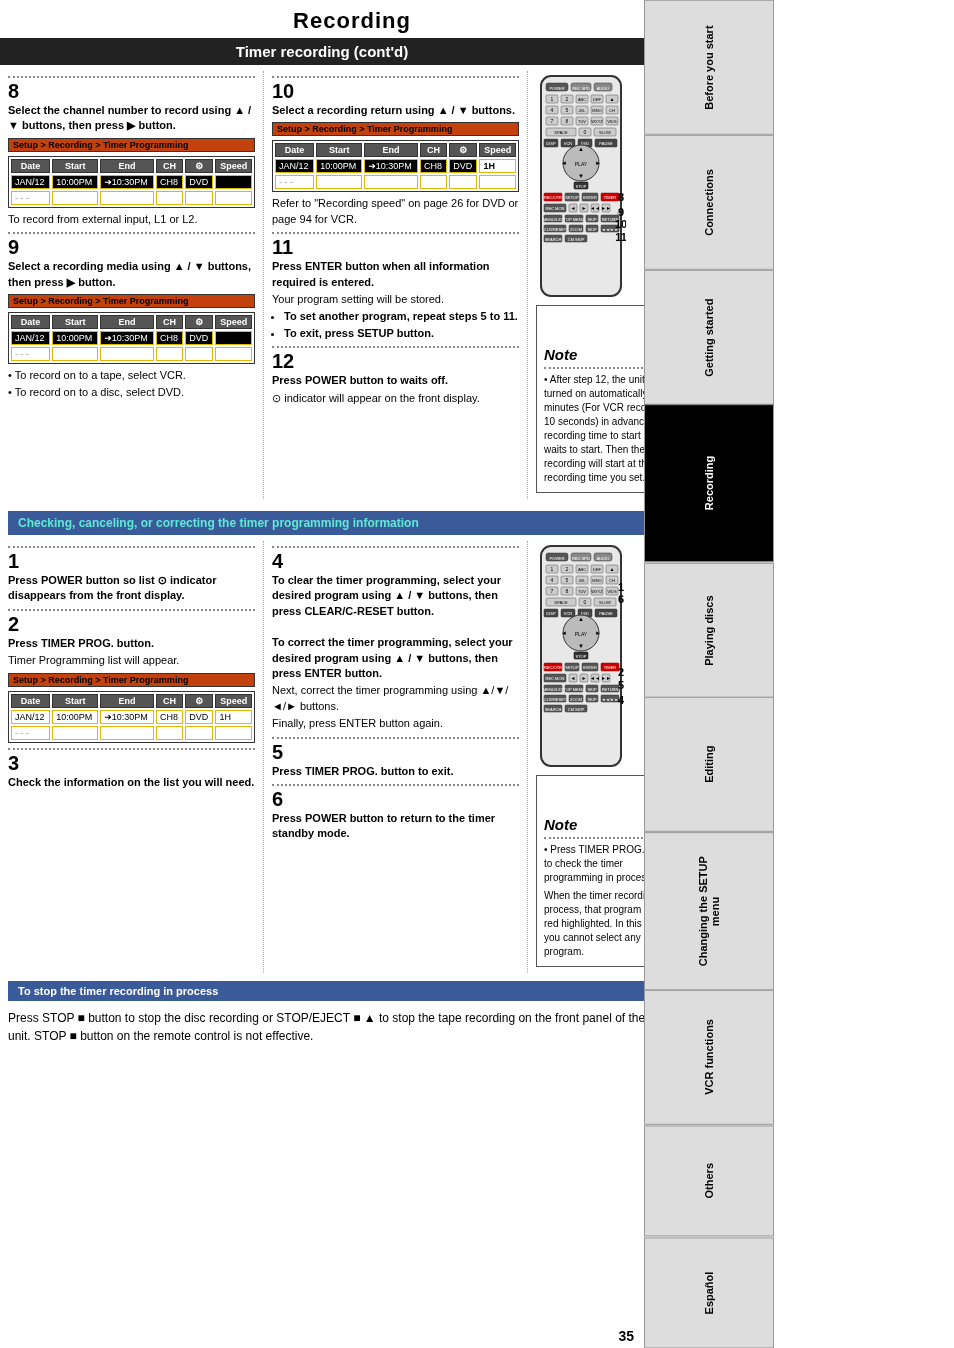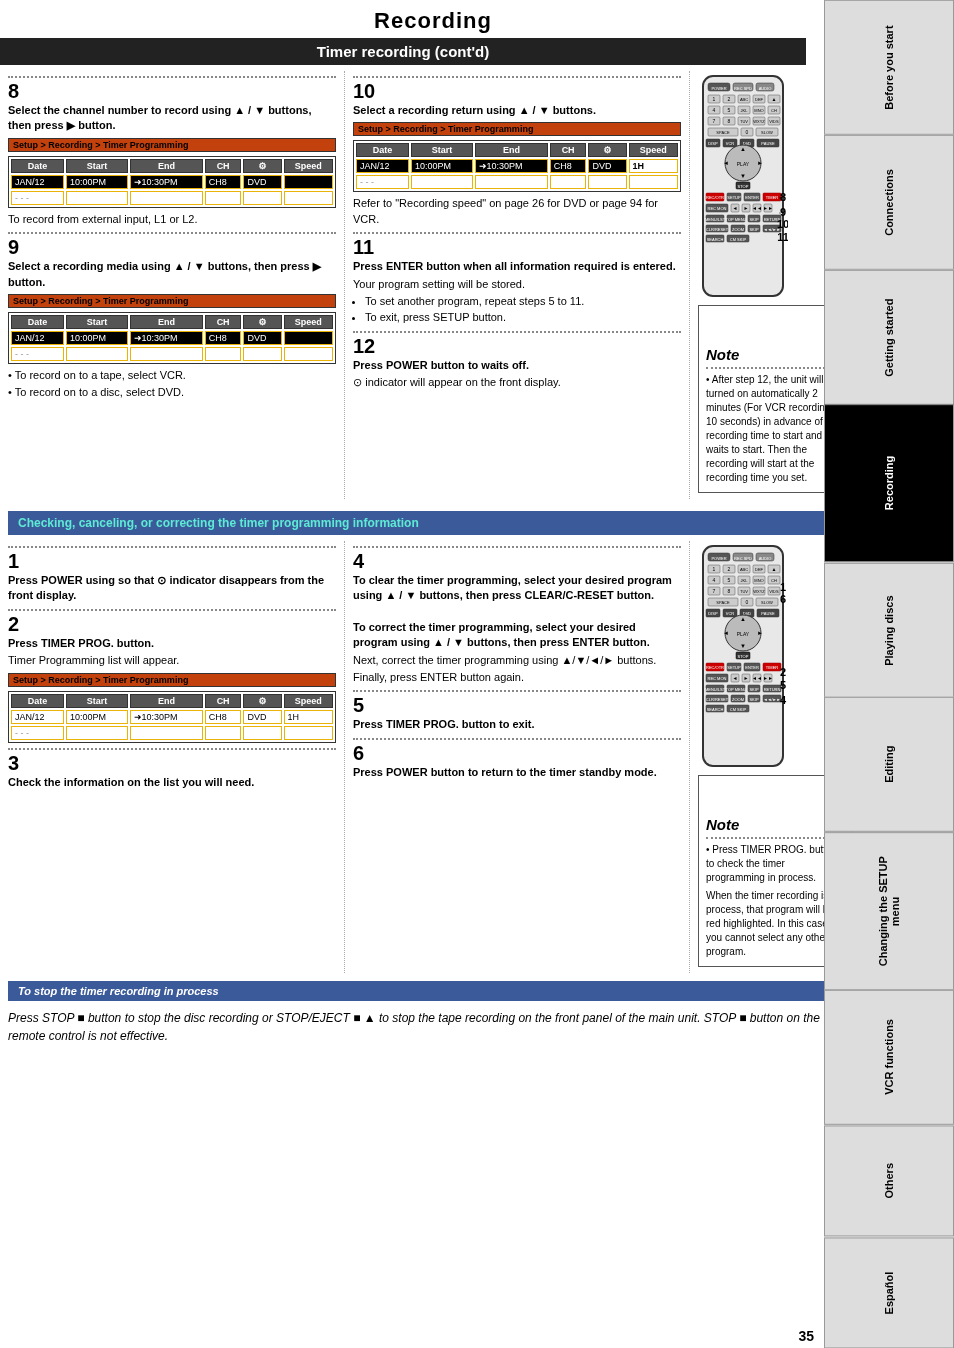--- a/index.html
+++ b/index.html
@@ -154,27 +154,27 @@
       font-size: 14px;
       font-weight: bold;
     }
 
     
     .step-block {
       margin-bottom: 2px;
     }
 
     p { margin: 2px 0; line-height: 1.4; }
-    ul { margin: 2px 0 2px 12px; }
+    ul { margin: 2px 0 2px 12px; font-weight: bold; }
     li { margin: 1px 0; line-height: 1.4; }
   </style>
 </head>
 <body>
 
-<div style="position:relative; width:954px; min-height:1348px; padding-right:88px;">
+<div style="position:relative; width:774px; min-height:1348px; padding-right:70px;">
 
   <div class="page-title-bar">
     <span>Recording</span>
   </div>
 
   <div class="section-header">
     <span>Timer recording (cont'd)</span>
   </div>
 
   <div style="display:flex; flex-direction:row; padding:6px 8px 4px 8px; gap:8px;">
@@ -460,21 +460,21 @@
       <span>Checking, canceling, or correcting the timer programming information</span>
     </div>
 
     <div style="display:flex; flex-direction:row; gap:8px;">
 
       <div style="flex:1; border-right:1px dotted #aaa; padding-right:8px;">
 
         <div class="dotted-sep"></div>
         <div>
           <div class="step-num">1</div>
-          <p class="bold">Press POWER using so that ⊙ indicator disappears from the front display.</p>
+          <p class="bold">Press POWER button so list ⊙ indicator disappears from the front display.</p>
         </div>
 
         <div class="dotted-sep"></div>
         <div>
           <div class="step-num">2</div>
           <p class="bold">Press TIMER PROG. button.</p>
           <p>Timer Programming list will appear.</p>
           <div style="margin:4px 0;">
             <div class="setup-title">Setup &gt; Recording &gt; Timer Programming</div>
             <table class="setup-table">
@@ -652,21 +652,21 @@
 
         <div class="note-box" style="margin-top:4px; width:155px;">
           <p class="note-title">Note</p>
           <div class="note-dotted"></div>
           <p>• Press TIMER PROG. button to check the timer programming in process.</p>
           <p style="margin-top:4px;">When the timer recording is in process, that program will be red highlighted. In this case, you cannot select any other program.</p>
         </div>
       </div>
     </div>
 
-    <div style="margin-top:8px;font-style:italic;">
+    <div style="margin-top:8px;">
       <div class="stop-bar">
         <span>To stop the timer recording in process</span>
       </div>
       <p class="bottom-text">Press STOP ■ button to stop the disc recording or STOP/EJECT ■ ▲ to stop the tape recording on the front panel of the main unit. STOP ■ button on the remote control is not effective.</p>
     </div>
   </div>
 
   <div class="page-num">
     <span>35</span>
   </div>

